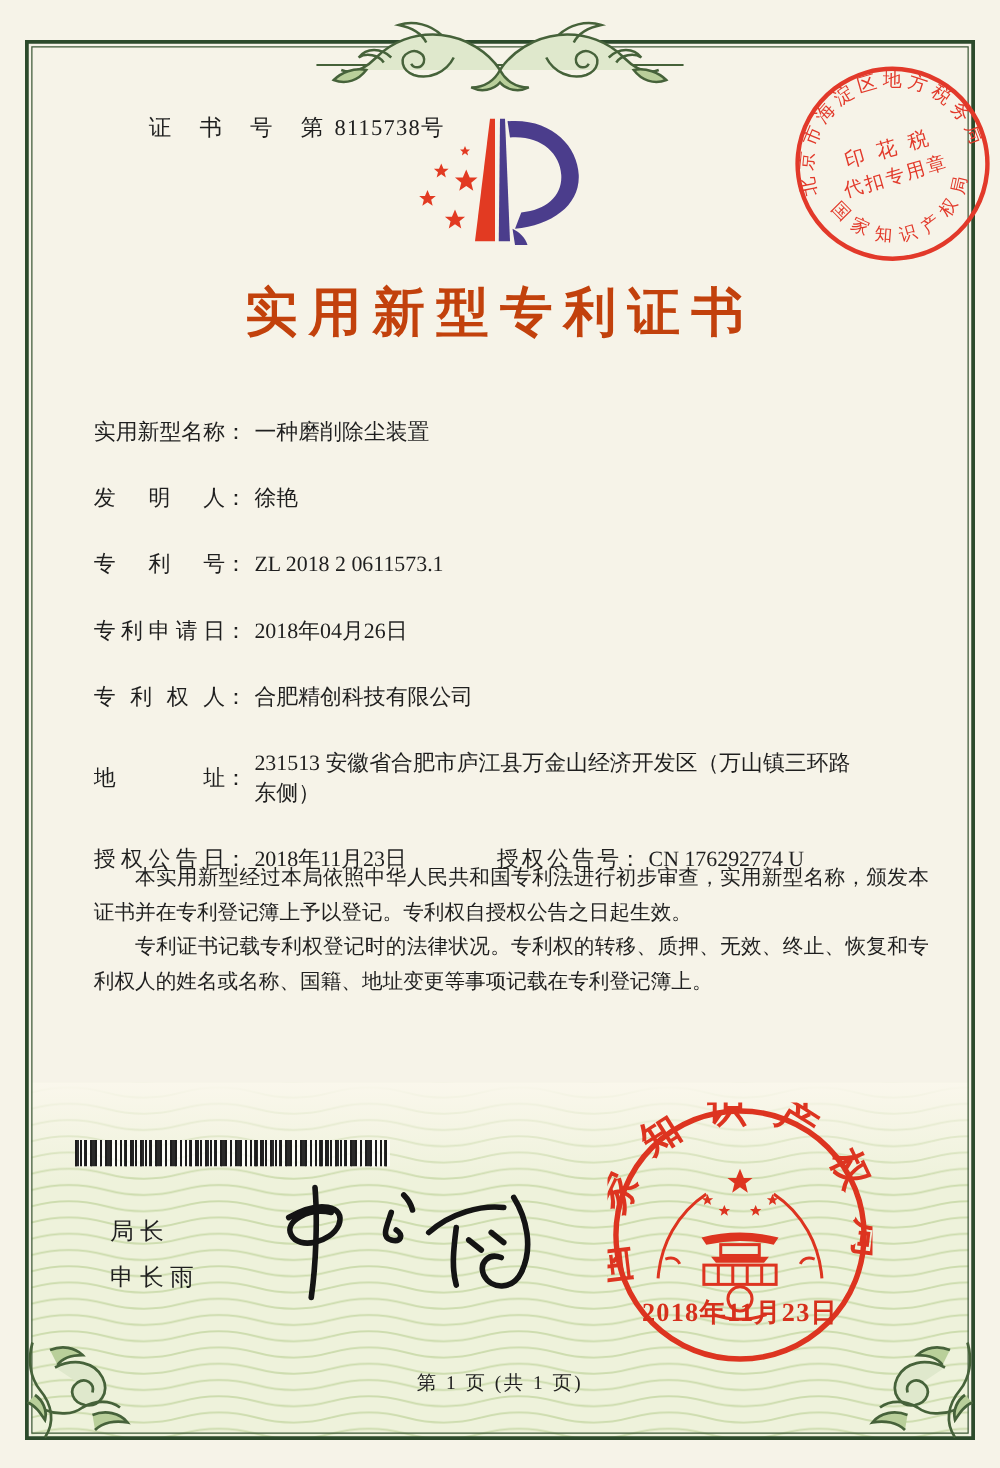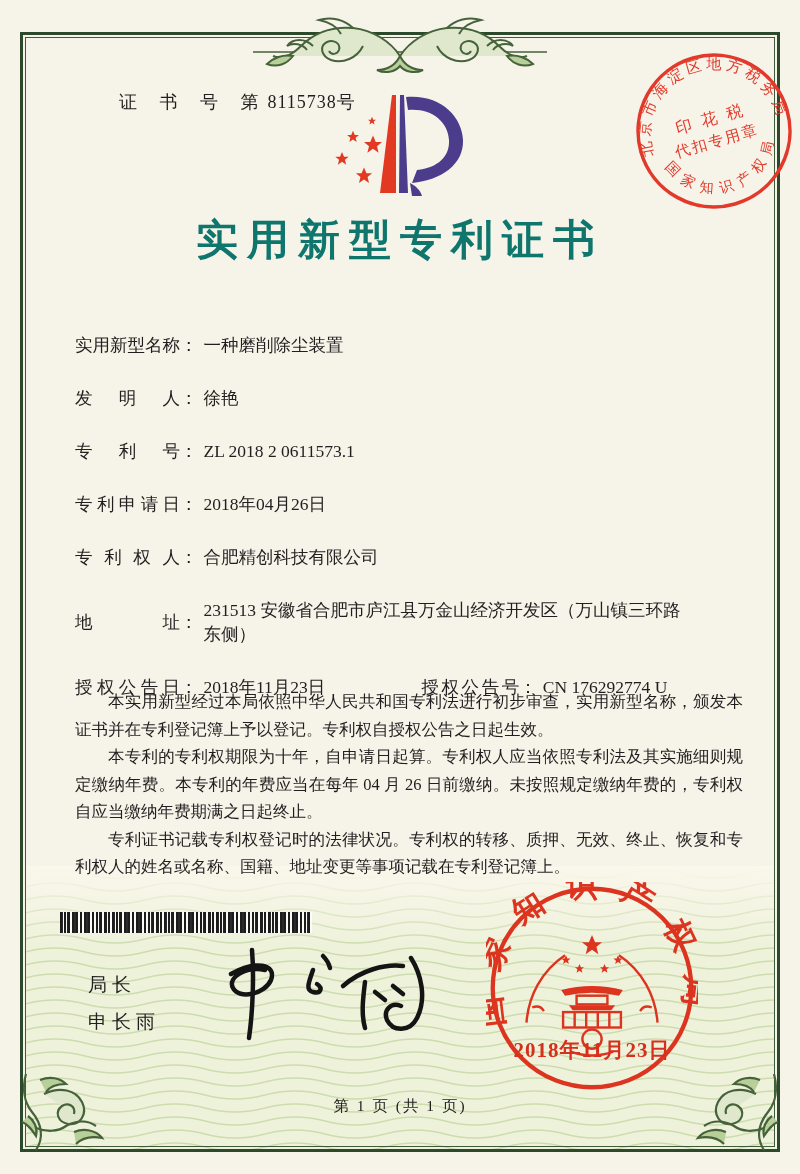--- a/index.html
+++ b/index.html
@@ -22,36 +22,36 @@
   .wave-fade{
     position:absolute;left:25px;top:866px;width:750px;height:80px;
     background:linear-gradient(#faf7ec, rgba(250,247,236,0));
   }
   .cert-no{
     position:absolute;left:75px;top:90px;font-size:18px;letter-spacing:1px;
   }
   .cert-no .sp{letter-spacing:9px;margin-left:44px;}
   .logo{position:absolute;left:320px;top:80px;width:172px;height:118px;}
   .title{
-    position:absolute;left:0;top:212px;width:100%;text-align:center;
-    font-size:42px;font-weight:bold;letter-spacing:9px;color:#0f766e;
+    position:absolute;left:0;top:222px;width:100%;text-align:center;
+    font-size:42px;font-weight:bold;letter-spacing:9px;color:#c2410c;
   }
   .tax-stamp{
     position:absolute;left:633px;top:50px;width:162px;height:162px;
     transform:rotate(-16deg);
   }
   .fields{position:absolute;left:75px;top:333px;width:670px;font-size:17.5px;}
   .frow{margin-bottom:29px;line-height:24px;display:flex;align-items:center;}
   .flabel{
     display:inline-block;width:105px;text-align:justify;text-align-last:justify;
     flex:0 0 105px;white-space:nowrap;
   }
   .fcolon{flex:0 0 auto;margin-right:6px;}
   .fvalue{display:inline-block;max-width:505px;}
-  .grant-extra{margin-left:96px;display:flex;}
+  .grant-extra{margin-left:72px;display:flex;}
   .body-text{
     position:absolute;left:75px;top:688px;width:668px;
     font-size:16.5px;line-height:27.5px;text-align:justify;
   }
   .body-text p{margin:0;text-indent:2em;}
   .sig-label{position:absolute;left:88px;font-size:19px;letter-spacing:5px;}
   .sig-label.l1{top:972px;}
   .sig-label.l2{top:1009px;}
   .signature{position:absolute;left:205px;top:940px;width:240px;height:110px;}
   .barcode{
@@ -204,21 +204,20 @@
     <span class="grant-extra">
       <span class="flabel" style="width:98px;flex-basis:98px">授权公告号</span>
         <span class="fcolon">：</span>
       <span class="fvalue">CN 176292774 U</span>
     </span>
   </div>
 </div>
 
 <div class="body-text">
   <p>本实用新型经过本局依照中华人民共和国专利法进行初步审查，实用新型名称，颁发本证书并在专利登记簿上予以登记。专利权自授权公告之日起生效。</p>
-  <p>本专利的专利权期限为十年，自申请日起算。专利权人应当依照专利法及其实施细则规定缴纳年费。本专利的年费应当在每年 04 月 26 日前缴纳。未按照规定缴纳年费的，专利权自应当缴纳年费期满之日起终止。</p>
   <p>专利证书记载专利权登记时的法律状况。专利权的转移、质押、无效、终止、恢复和专利权人的姓名或名称、国籍、地址变更等事项记载在专利登记簿上。</p>
 </div>
 
 <div class="barcode"></div>
 
 <div class="sig-label l1">局长</div>
 <div class="sig-label l2">申长雨</div>
 
 <svg class="signature" viewBox="0 0 240 110">
   <g stroke="#141414" stroke-width="4.5" fill="none" stroke-linecap="round" stroke-linejoin="round">

